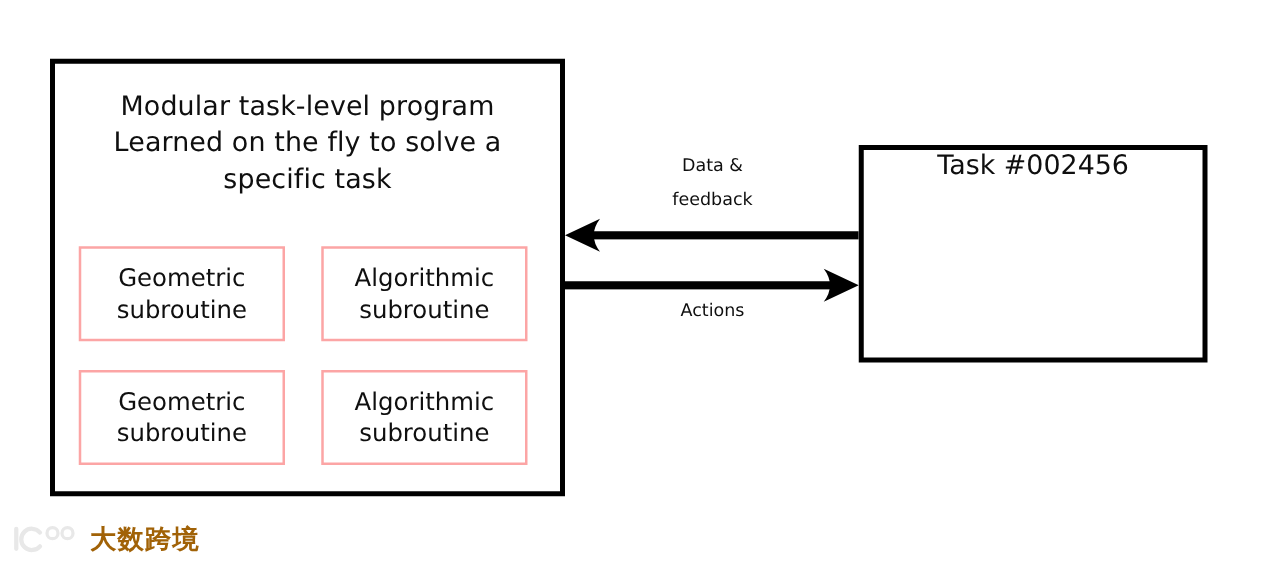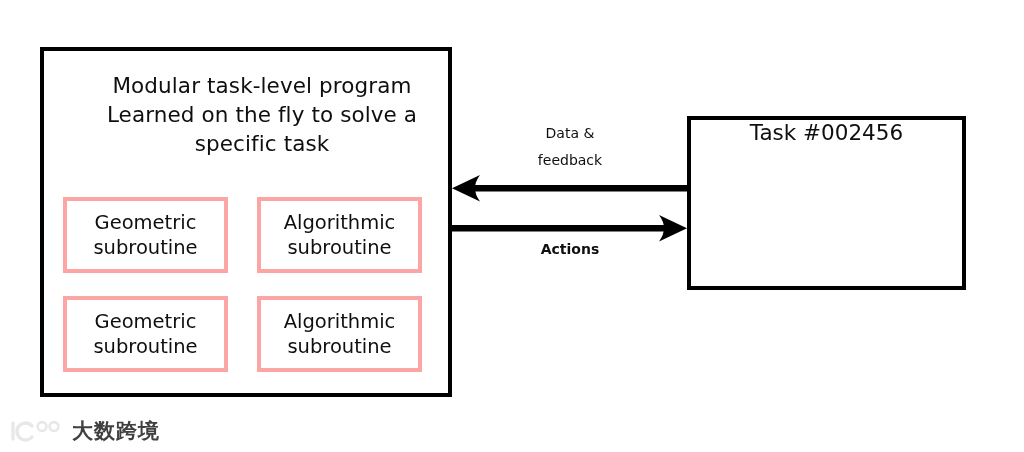--- a/index.html
+++ b/index.html
@@ -35,38 +35,37 @@
     position: absolute;
     left: 0;
     top: 20px;
     width: 100%;
     text-align: center;
     font-size: 21.5px;
     line-height: 29px;
     color: #0f0f0f;
     white-space: pre-line;
     letter-spacing: 0.1px;
-    padding-left: 16px;
   }
 
   
   .sub-grid {
     position: absolute;
     left: 19px;
     top: 146px;
     width: 366px;
     display: flex;
     flex-wrap: wrap;
     gap: 23px 29px;
   }
   .sub-box {
     box-sizing: border-box;
     width: 165px;
     height: 76px;
-    border: 4px solid #fca5a5;
+    border: 2px solid #fca5a5;
     background: #ffffff;
     display: flex;
     align-items: center;
     justify-content: center;
     text-align: center;
     font-size: 19.5px;
     line-height: 25px;
     color: #0f0f0f;
     white-space: pre-line;
   }
@@ -109,41 +108,40 @@
   }
   .label-data {
     left: 470px;
     top: 120px;
     width: 200px;
   }
   .label-actions {
     left: 470px;
     top: 236px;
     width: 200px;
-    font-weight: bold;
   }
 
   
   .watermark {
     position: absolute;
     left: 10px;
     top: 417px;
     display: flex;
     align-items: center;
     gap: 8px;
     opacity: 1;
     user-select: none;
   }
   .watermark-mark {
     display: block;
   }
   .watermark-text {
     font-size: 21px;
     font-weight: bold;
-    color: #404040;
+    color: #a16207;
     letter-spacing: 1px;
     font-family: "DejaVu Sans", "Liberation Sans", sans-serif;
   }
 </style>
 </head>
 <body>
 
 <div id="canvas">
 
   <div class="program-box">

